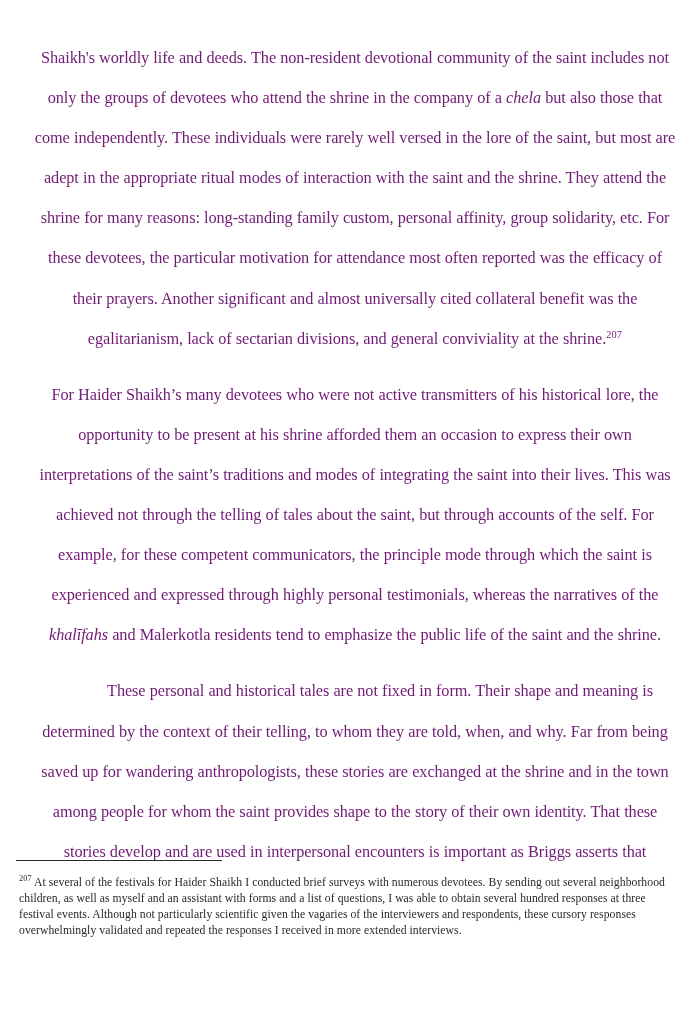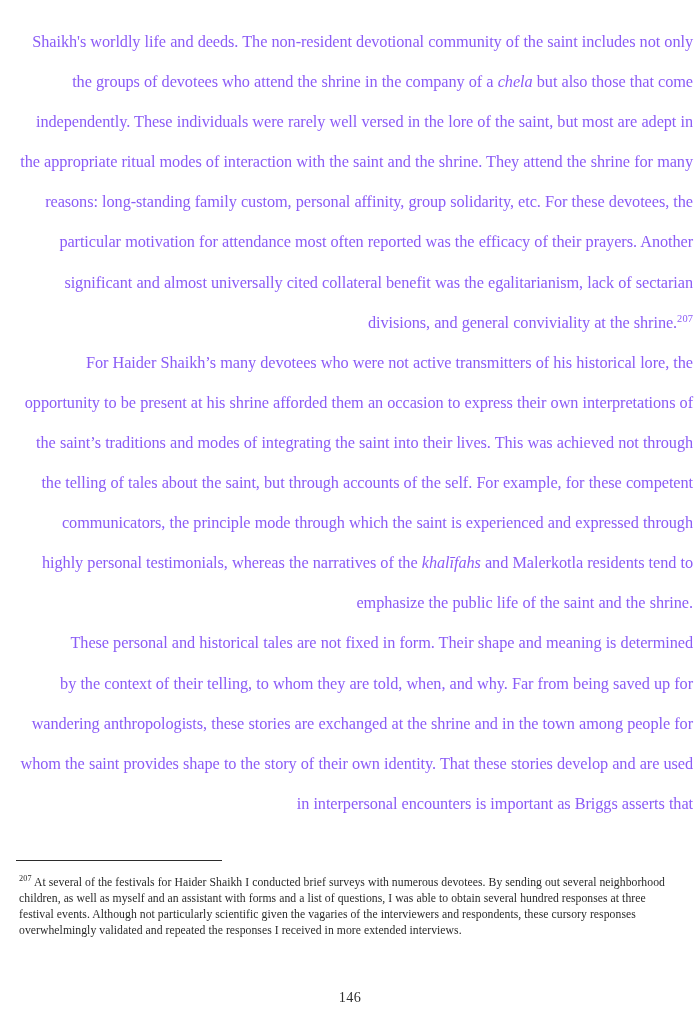--- a/index.html
+++ b/index.html
@@ -24,25 +24,25 @@
 
   
   .body-block {
     position: absolute;
     left: 17px;
     top: 22px;
     width: 676px;
   }
 
   .para {
-    margin: 0;
+    margin: 16px;
     font-size: 16.3px;
     line-height: 40.1px;
-    text-align: right;
-    color: #8b5cf6;
+    text-align: center;
+    color: #701a75;
     letter-spacing: -0.08px;
     word-spacing: 0.2px;
   }
 
   .para.indented {
     text-indent: 50px;
   }
 
   .para i,
   .para em {
@@ -112,15 +112,14 @@
     <p class="para"><span>Shaikh's worldly life and deeds.  The non-resident devotional community of the saint includes not only the groups of devotees who attend the shrine in the company of a </span><i>chela</i><span> but also those that come independently.  These individuals were rarely well versed in the lore of the saint, but most are adept in the appropriate ritual modes of interaction with the saint and the shrine.  They attend the shrine for many reasons: long-standing family custom, personal affinity, group solidarity, etc.  For these devotees, the particular motivation for attendance most often reported was the efficacy of their prayers.  Another significant and almost universally cited collateral benefit was the egalitarianism, lack of sectarian divisions, and general conviviality at the shrine.</span><sup class="fn-ref">207</sup></p>
     <p class="para"><span>For Haider Shaikh’s many devotees who were not active transmitters of his historical lore, the opportunity to be present at his shrine afforded them an occasion to express their own interpretations of the saint’s traditions and modes of integrating the saint into their lives.  This was achieved not through the telling of tales about the saint, but through accounts of the self.  For example, for these competent communicators, the principle mode through which the saint is experienced and expressed through highly personal testimonials, whereas the narratives of the </span><i>khalīfahs</i><span> and Malerkotla residents tend to emphasize the public life of the saint and the shrine.</span></p>
     <p class="para indented"><span>These personal and historical tales are not fixed in form.  Their shape and meaning is determined by the context of their telling, to whom they are told, when, and why.  Far from being saved up for wandering anthropologists, these stories are exchanged at the shrine and in the town among people for whom the saint provides shape to the story of their own identity.  That these stories develop and are used in interpersonal encounters is important as Briggs asserts that</span></p>
 
   </div>
 
   <div class="footnote-sep"></div>
 
   <p class="footnote"><sup class="fn-num">207</sup><span> At several of the festivals for Haider Shaikh I conducted brief surveys with numerous devotees.  By sending out several neighborhood children, as well as myself and an assistant with forms and a list of questions, I was able to obtain several hundred responses at three festival events.  Although not particularly scientific given the vagaries of the interviewers and respondents, these cursory responses overwhelmingly validated and repeated the responses I received in more extended interviews.</span></p>
 
-  <div class="folio">146</div>
 
 </div>
 
 </body></html>

